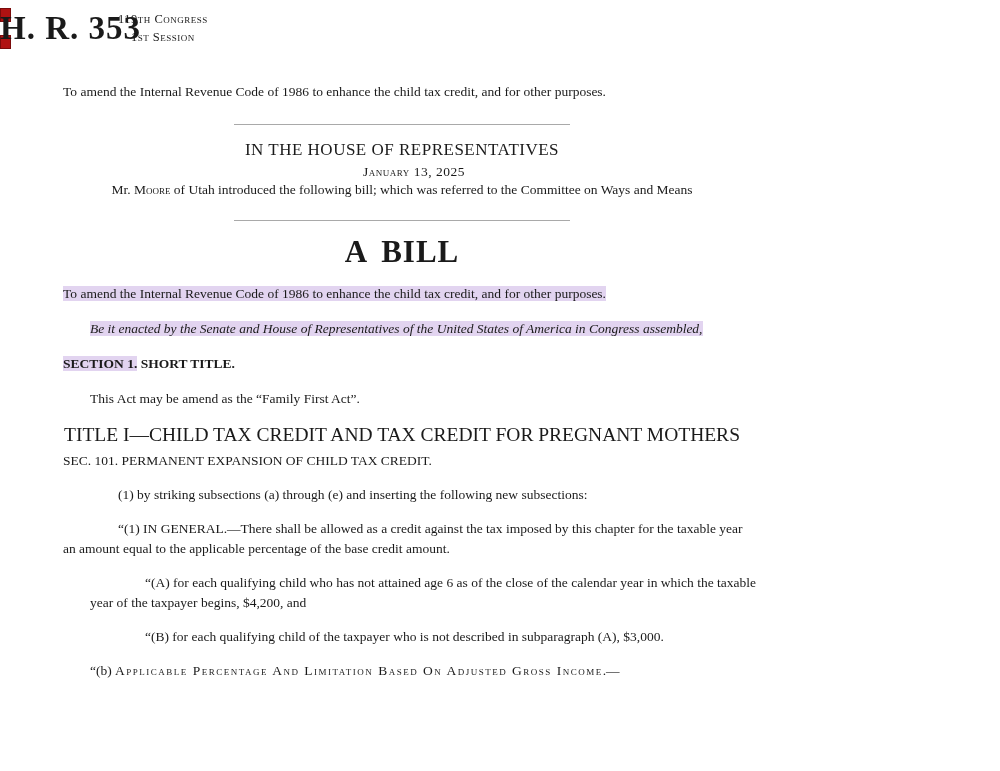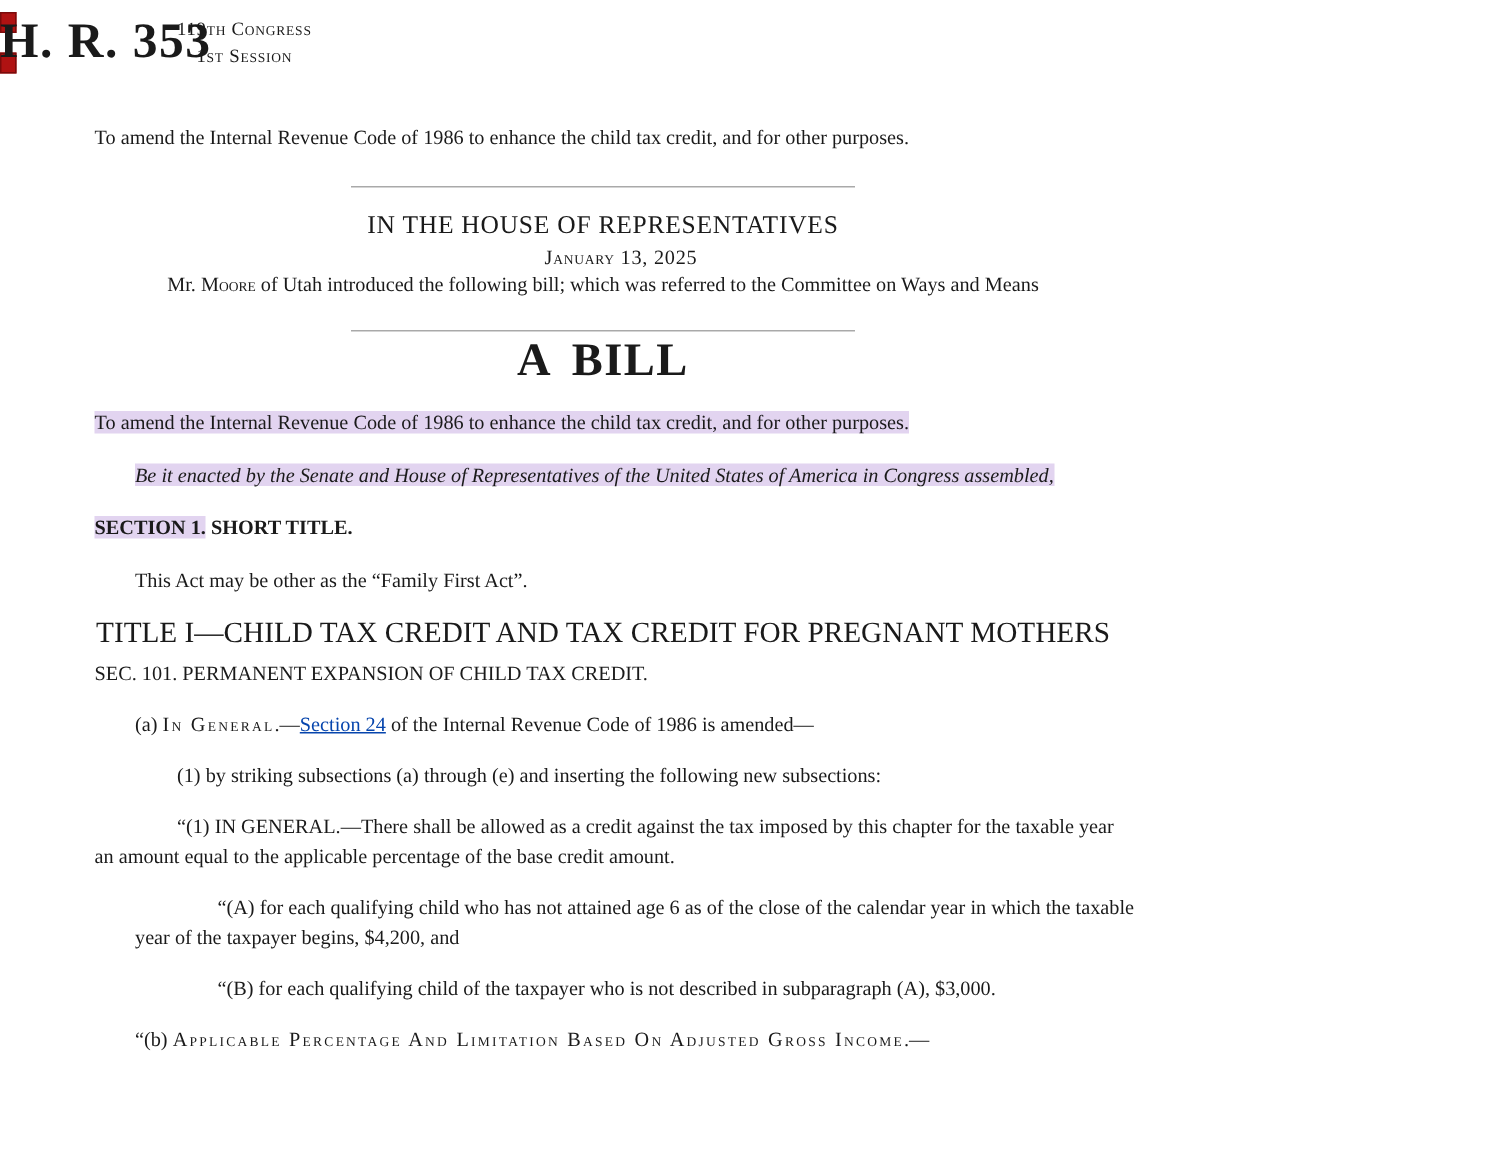--- a/index.html
+++ b/index.html
@@ -67,21 +67,21 @@
     margin-top: 4px;
     text-align: center;
     font-variant: small-caps;
     letter-spacing: 0.5px;
     padding-left: 24px;
   }
   .action { margin-top: 2px; text-align: center; }
   .sc { font-variant: small-caps; }
 
   .bill-type {
-    margin-top: 0;
+    margin-top: 12px;
     text-align: center;
     font-size: 31px;
     font-weight: bold;
     letter-spacing: 1px;
     word-spacing: 6px;
     line-height: 1.2;
   }
 
   .hl { background: var(--highlight, #e2d4f0); }
   .italic { font-style: italic; margin-top: 40px; }
@@ -150,29 +150,26 @@
   </p>
 
   <p class="enacting">
     <span class="hl italic">Be it enacted by the Senate and House of Representatives of the United States of America in Congress assembled,</span>
   </p>
 
   <p class="sec1">
     <span class="hl">SECTION 1.</span><span> SHORT TITLE.</span>
   </p>
 
-  <p class="cited">This Act may be other as the “Family First Act”.</p>
+  <p class="cited">This Act may be amend as the “Family First Act”.</p>
 
   <h3 class="title-heading">TITLE I—CHILD TAX CREDIT AND TAX CREDIT FOR PREGNANT MOTHERS</h3>
 
   <p class="sec101">SEC. 101. PERMANENT EXPANSION OF CHILD TAX CREDIT.</p>
 
-  <p class="p-body ti-1">
-    <span>(a) </span><span class="term">In General</span><span>.—</span><a class="link">Section 24</a><span> of the Internal Revenue Code of 1986 is amended—</span>
-  </p>
 
   <p class="p-body ti-2">(1) by striking subsections (a) through (e) and inserting the following new subsections:</p>
 
 
   <p class="p-body ti-2">“(1) IN GENERAL.—There shall be allowed as a credit against the tax imposed by this chapter for the taxable year an amount equal to the applicable percentage of the base credit amount.</p>
 
 
   <p class="p-sub">“(A) for each qualifying child who has not attained age 6 as of the close of the calendar year in which the taxable year of the taxpayer begins, $4,200, and</p>
 
   <p class="p-sub">“(B) for each qualifying child of the taxpayer who is not described in subparagraph (A), $3,000.</p>

